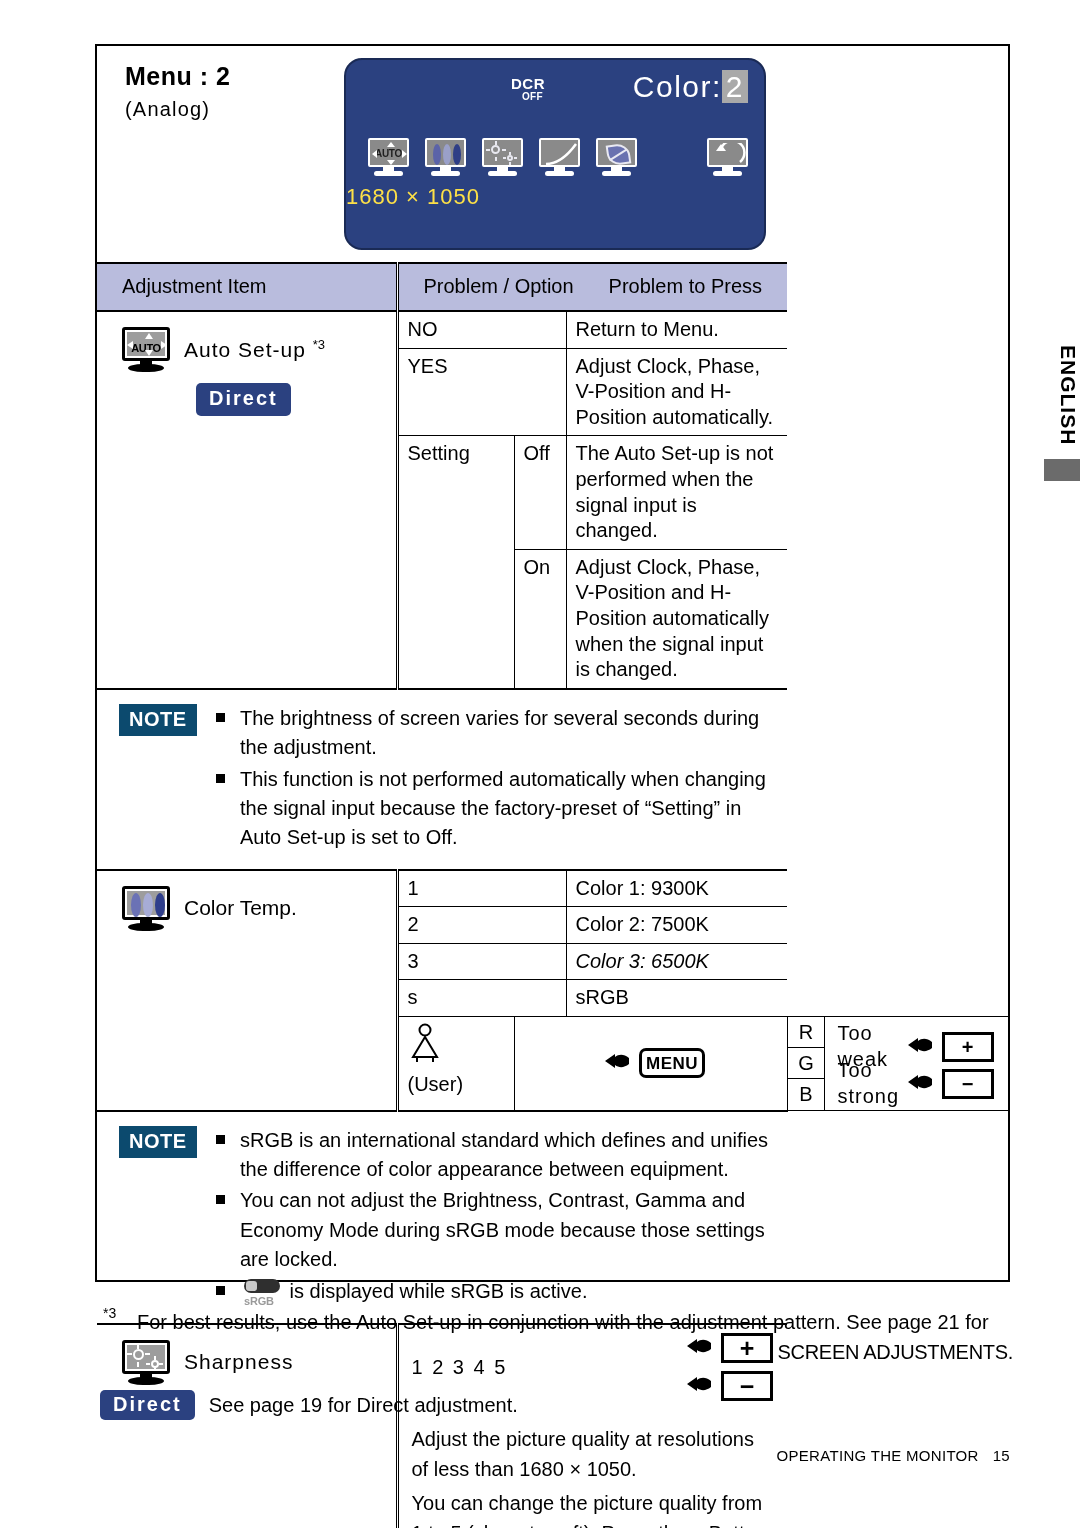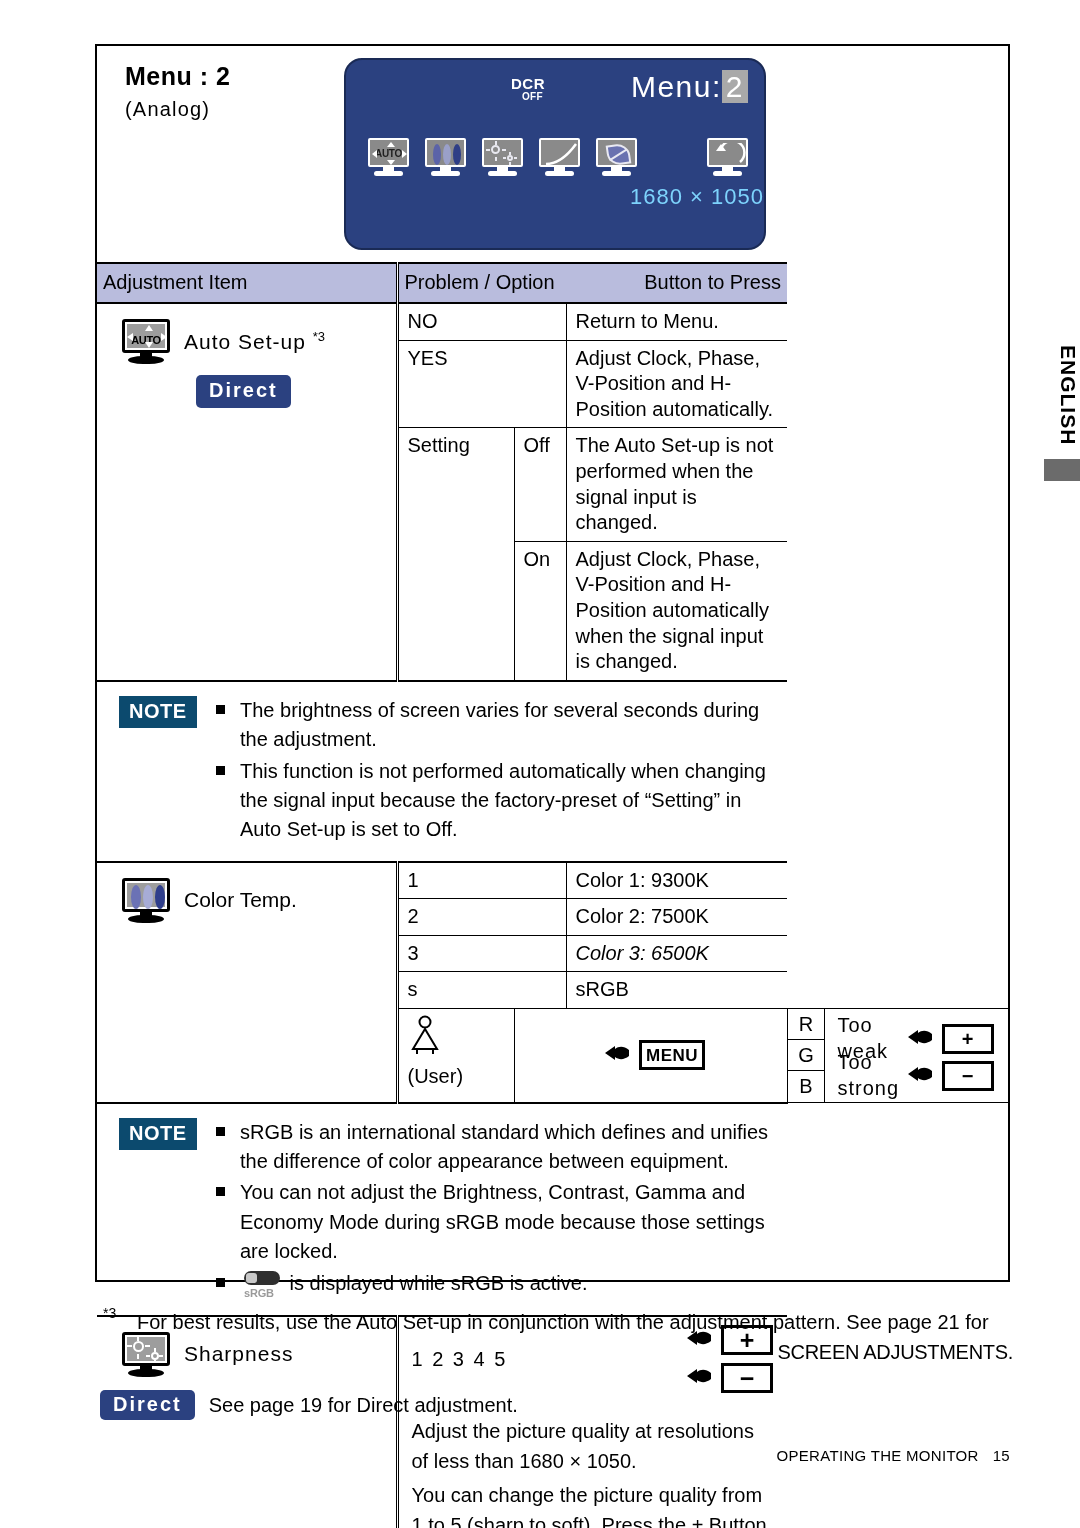--- a/index.html
+++ b/index.html
@@ -127,21 +127,21 @@
     border-radius: 0 60% 0 60%;
     transform: rotate(-8deg);
   }
   .leafvein {
     position:absolute; left:10px; top:14px; width:20px; height:2px;
     background:#e9e9f2; transform:rotate(-32deg);
   }
 
   .osd-res {
     position: absolute; left:0; right:0; top:124px;
-    text-align:right; color:#7dd3fc; font-size:22px; letter-spacing:1px;
+    text-align:left; color:#fde047; font-size:22px; letter-spacing:1px;
   }
   .osd-freq {
     position: absolute; left:0; right:0; top:152px;
     text-align:center; color:#fff; font-size:22px; letter-spacing:2.5px;
     white-space:nowrap;
   }
 
   
   .tbl { width:100%; border-collapse: collapse; table-layout: fixed; }
   .tbl td, .tbl th {
@@ -150,23 +150,23 @@
     font-weight: normal;
     padding: 5px 9px;
     vertical-align: top;
     text-align: left;
     line-height: 1.28;
   }
   .hdrrow td {
     background: #b9bcdd;
     border-top: 2px solid #000;
     border-bottom: 2px solid #000;
-    height: 40px;
+    height: 48px;
     vertical-align: middle;
-    padding: 4px 6px;
+    padding: 4px 25px;
   }
   .hdr-center { text-align:center; }
   .hdr-split { position:relative; }
   .hdr-split .l { float:left; }
   .hdr-split .r { float:right; }
 
   .col-item   { width: 300px; }
   .col-opt    { width: 117px; }
   .col-sub    { width: 52px; }
   .col-desc   { width: auto; }
@@ -250,21 +250,21 @@
 
   
   .handkey { display:inline-flex; align-items:center; gap:9px; }
   .hand { width:34px; height:22px; flex:0 0 34px; }
   .key {
     display:inline-block; min-width:52px; height:30px;
     border:3px solid #000; background:#fff;
     text-align:center; line-height:24px;
     font-size:25px; font-weight:bold;
   }
-  .key.menu { font-size:17px; letter-spacing:.5px; min-width:66px; line-height:25px; }
+  .key.menu { font-size:17px; letter-spacing:.5px; min-width:66px; line-height:25px;border-radius:7px; }
 
   .rgbgrid { display:flex; }
   .rgbcol { width:52px; border-right:1px solid #000; }
   .rgbcell { height:31px; line-height:31px; text-align:center; font-size:20px; border-bottom:1px solid #000; }
   .rgbcell:last-child { border-bottom:none; }
 
   .tw { display:flex; align-items:center; justify-content:space-between; padding:0 14px 0 12px; height:31px; }
   .tw span { font-size:20px; letter-spacing:1px; }
 
   
@@ -321,21 +321,21 @@
     <div class="hdr">
       <div class="hdr-title">Menu : 2</div>
       <div class="hdr-sub">(Analog)</div>
 
       <div class="osd">
         <div class="osd-dcr">
           <span>DCR</span>
           <span class="off">OFF</span>
         </div>
         <div class="osd-menu">
-          <span>Menu:</span><span class="hl">2</span>
+          <span>Color:</span><span class="hl">2</span>
         </div>
 
         <div class="osd-icons">
 
           <div class="mon" style="left:0">
             <div class="screen">
               <div class="auto-txt">AUTO</div>
               <div class="arw up"></div>
                 <div class="arw down"></div>
               <div class="arw lf"></div>
@@ -413,21 +413,21 @@
           <col class="col-opt">
           <col class="col-sub">
           <col class="col-desc">
       </colgroup>
 
       <tbody>
           <tr class="hdrrow">
         <td class="hdr-center" style="border-left:none;">Adjustment Item</td>
         <td colspan="3" class="hdr-split thick-l" style="border-right:none;">
           <span class="l">Problem / Option</span>
-          <span class="r">Button to Press</span>
+          <span class="r">Problem to Press</span>
         </td>
       </tr>
 
       <tr>
         <td rowspan="4" style="border-left:none;">
           <div class="itemcell">
             <div class="item-row">
               <div class="tmon">
                 <div class="sc">
                   <div class="t-auto">AUTO</div>

